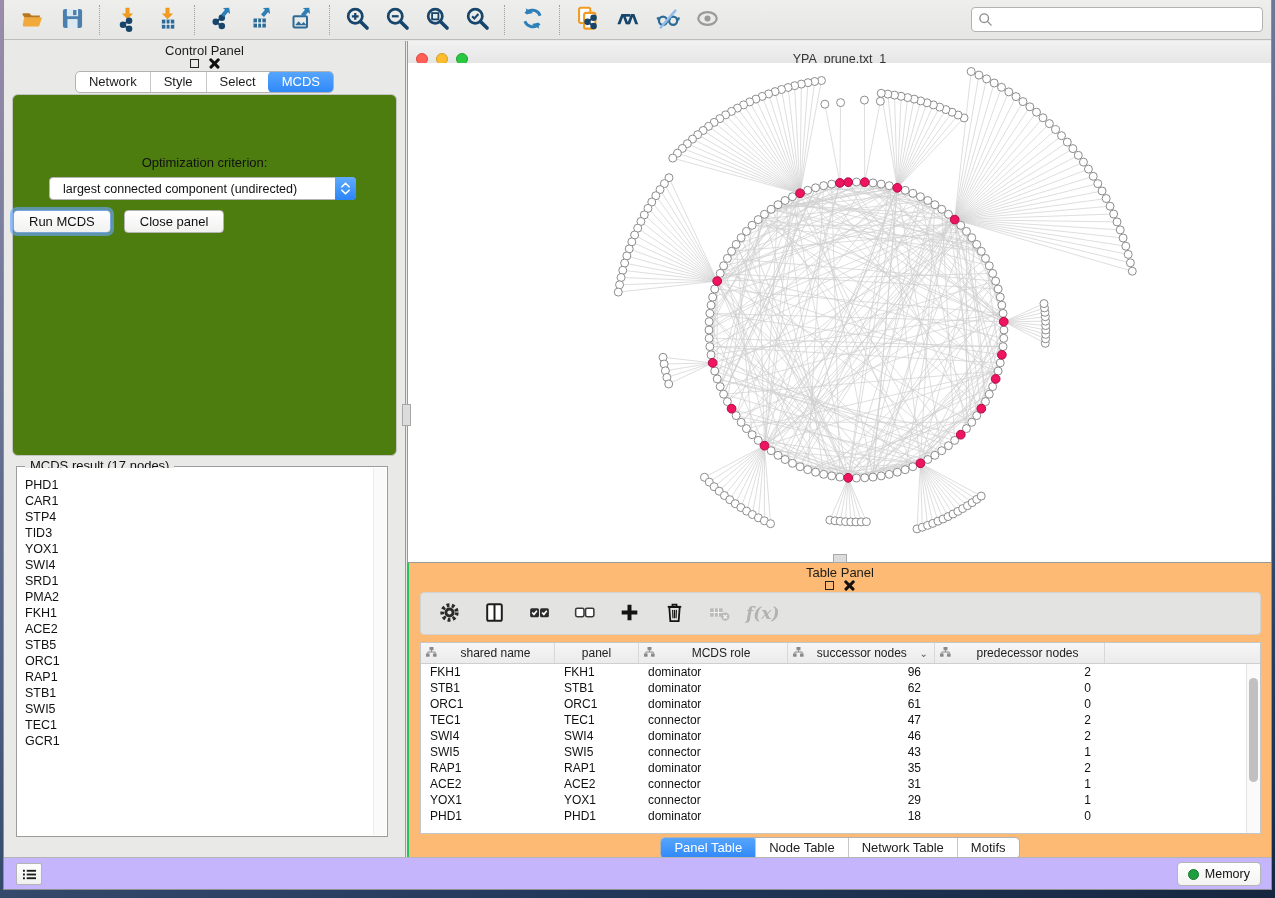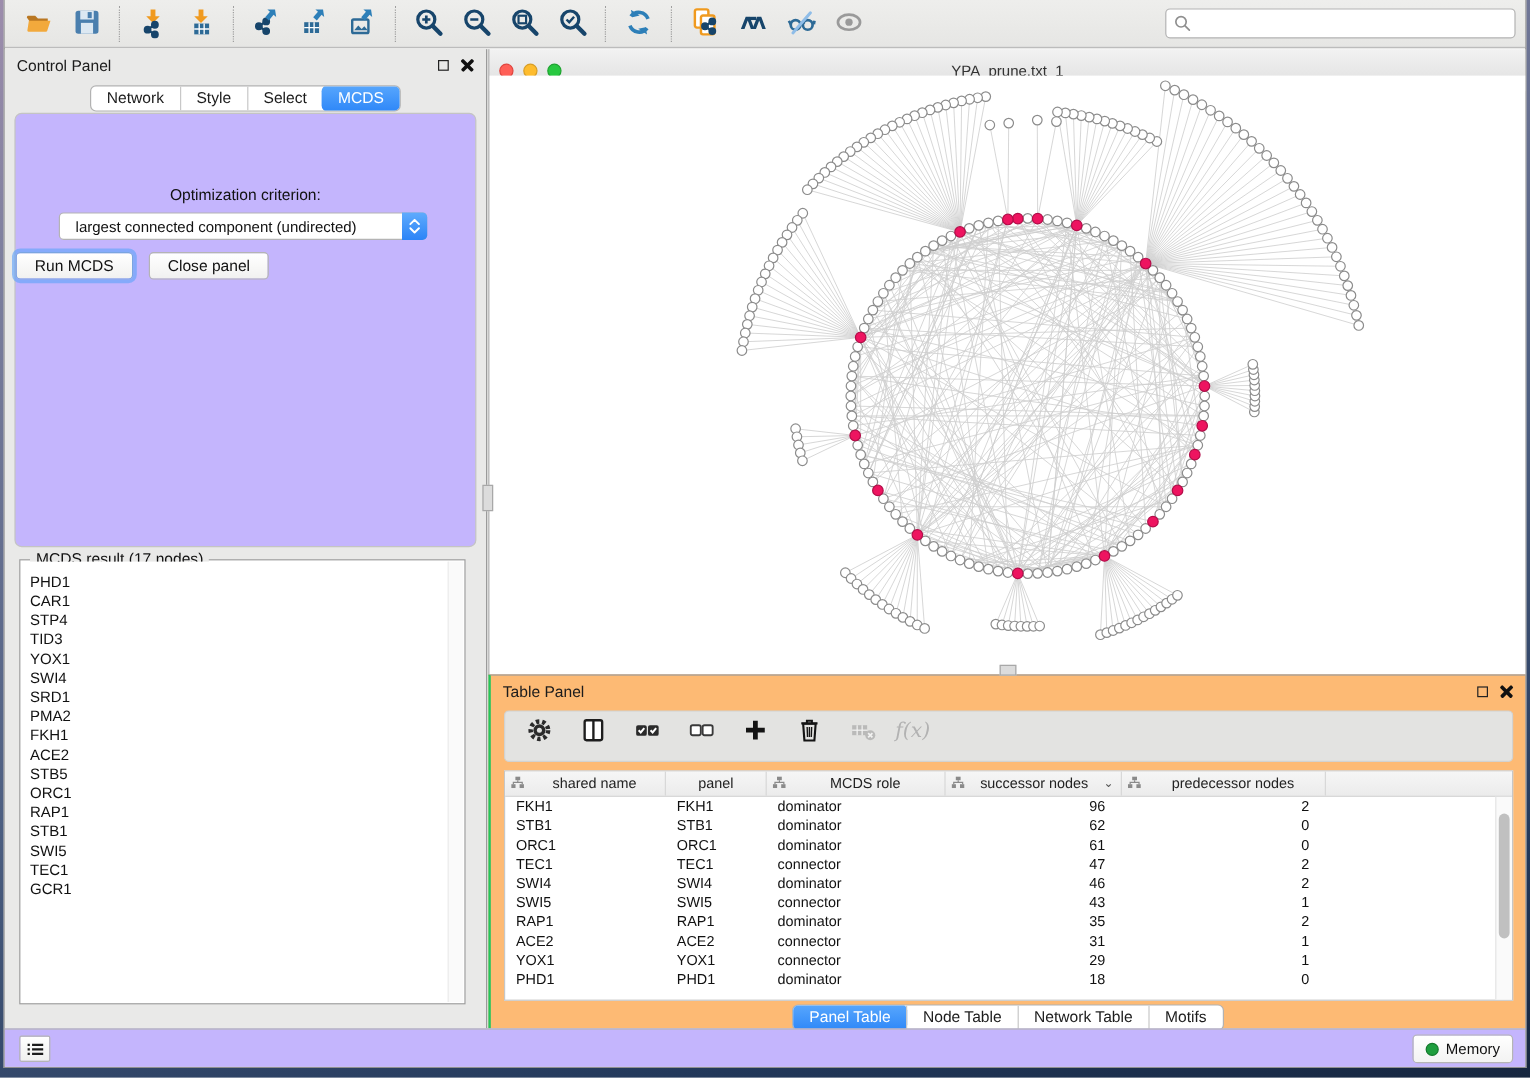--- a/index.html
+++ b/index.html
@@ -24,40 +24,40 @@
   .search-field { width:292px; height:25px; background:#fff; border:1px solid #b3b3b3;
     border-radius:4px; display:flex; align-items:center; padding:0 6px; }
   .search-field svg { width:15px; height:15px; flex:0 0 auto; }
   .search-field input { border:none; outline:none; flex:1; font-size:12px; margin-left:5px;
     font-family:"Liberation Sans",sans-serif; background:transparent; }
 
   
   #control-panel { position:absolute; left:0; top:41px; width:402px; bottom:32px;
     background:#e9e9e8; border-right:1px solid #9a9a9a; }
   .panel-titlebar { height:24px; display:flex; align-items:center; padding:2px 10px 0 10px;
-    font-size:13px; color:#1c1c1c; }
+    font-size:13px; color:#1c1c1c;flex-direction:column; }
   .panel-titlebar .title { flex:1; }
   .win-ctrl { display:flex; align-items:center; gap:10px; }
   .float-box { width:9px; height:9px; border:1.6px solid #222; background:transparent; }
   .close-x { width:11px; height:11px; position:relative; }
   .close-x:before,.close-x:after { content:""; position:absolute; left:-1px; top:4px;
     width:13px; height:2.6px; background:#111; border-radius:1px; }
   .close-x:before { transform:rotate(45deg); } .close-x:after { transform:rotate(-45deg); }
 
   .seg { display:inline-flex; border:1px solid #b2b2b2; border-radius:5px;
     background:#fff; overflow:hidden; }
   .seg .tab { padding:2px 13px 3px 13px; font-size:13px; color:#1c1c1c;
     border-left:1px solid #c8c8c8; cursor:default; white-space:nowrap; }
   .seg .tab:first-child { border-left:none; }
   .seg .tab.active { background:linear-gradient(#58a7fd,#2e87f8); color:#fff;
     margin:-1px; padding:3px 14px 4px 14px; border:none; border-radius:5px; }
   #cp-tabs { position:absolute; left:0; right:0; top:30px; text-align:center; z-index:2; }
 
   #mcds-box { position:absolute; left:8px; right:8px; top:53px; height:362px;
-    background:#c4b5fd; border:1px solid #c4c4c3; border-radius:6px; }
+    background:#4d7c0f; border:1px solid #c4c4c3; border-radius:6px; }
   .opt-label { position:absolute; left:0; right:0; top:60px; text-align:center;
     font-size:13px; color:#111; }
   .dropdown { position:absolute; left:36px; right:40px; top:82px; height:23px;
     background:#fff; border:1px solid #b4b4b4; border-radius:4px; display:flex;
     align-items:center; font-size:12.5px; color:#111; }
   .dropdown .dd-text { flex:1; padding-left:13px; white-space:nowrap; overflow:hidden; }
   .dd-stepper { width:21px; height:23px; margin:-1px; border-radius:0 4px 4px 0;
     background:linear-gradient(#5fabfd,#2c84f7); display:flex; flex-direction:column;
     align-items:center; justify-content:center; gap:1px; }
   .dd-stepper svg { width:9px; height:6px; }
@@ -98,21 +98,21 @@
   .h-split-handle { position:absolute; left:50%; bottom:-1px; width:14px; height:9px;
     transform:translateX(-50%); background:#dcdcdc; border:1px solid #a8a8a8; z-index:5; }
 
   
   #table-panel { position:absolute; left:403px; top:562px; right:0; bottom:32px;
     background:#fdba74; border-left:2px solid #22c55e; border-top:1px solid #9a9a9a; }
   #tp-toolbar { position:absolute; left:11px; right:10px; top:29px; height:43px;
     background:#e3e3e1; border:1px solid #d2d2d0; border-radius:4px; display:flex;
     align-items:center; padding:0 10px; gap:9px; }
   .tp-btn { width:36px; height:36px; border:none; background:none; display:flex;
-    align-items:flex-start; justify-content:center; cursor:default; }
+    align-items:center; justify-content:center; cursor:default;font-weight:bold; }
   .tp-btn svg { width:25px; height:25px; }
   .tp-btn.fx svg { width:38px; }
 
   #data-table { position:absolute; left:11px; right:10px; top:79px; height:192px;
     background:#fff; border:1px solid #c6c6c6; }
   .thead { display:flex; height:21px; background:linear-gradient(#f6f6f6,#ebebeb);
     border-bottom:1px solid #cfcfcf; }
   .th { display:flex; align-items:center; font-size:12px; color:#222;
     border-right:1px solid #d8d8d8; position:relative; }
   .th .tree-ic { margin-left:5px; }

